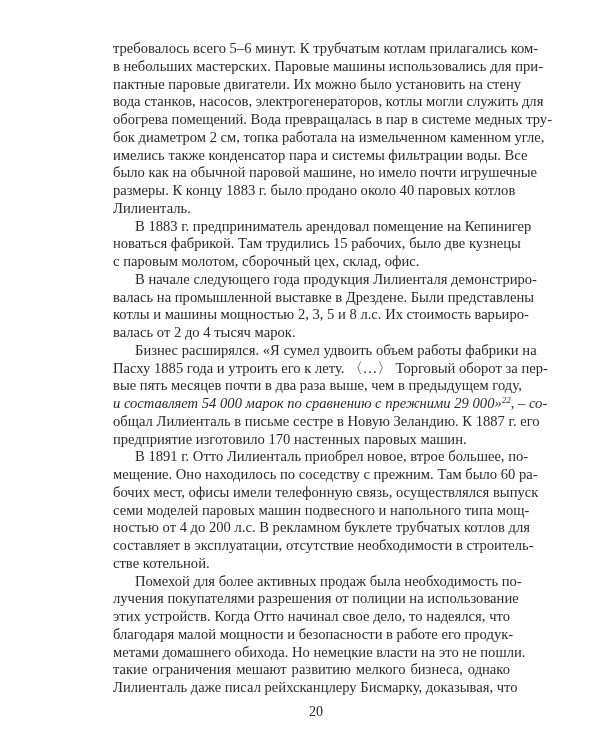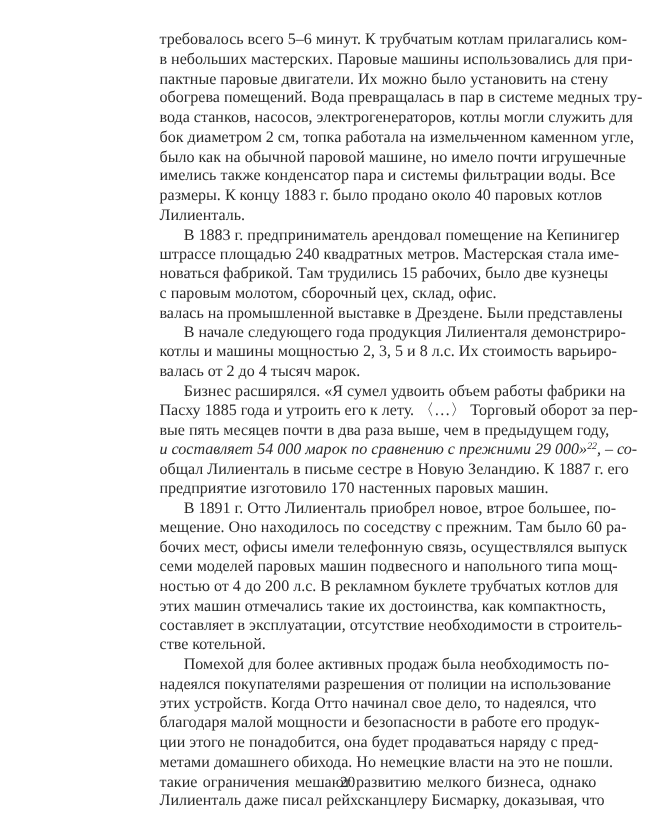--- a/index.html
+++ b/index.html
@@ -1,90 +1,86 @@
 <!DOCTYPE html>
 <html><head>
   <meta charset="utf-8">
   <style>
     html, body { margin: 0; padding: 0; background: #ffffff; }
     body { width: 600px; height: 750px; position: relative; overflow: hidden; }
     .page {
-      position: absolute; left: 113px; top: 28px; width: 397px;
+      position: absolute; left: 113px; top: 40px; width: 397px;
       font-family: "Liberation Serif", "DejaVu Serif", serif;
       color: #2a2a2a;
-      margin-left: 32px;
     }
     .body-text { font-size: 14.6px; line-height: 17.75px; }
     .para { margin: 0; text-align: justify; text-align-last: left; }
     .line { display: block; text-align: justify; text-align-last: justify; white-space: nowrap; }
     .line.last { text-align-last: left; }
     .para .line:first-child.ind { padding-left: 22px; }
     sup { font-size: 9px; line-height: 0; vertical-align: 5px; }
     .page-number { position: absolute; left: 16px; width: 600px; top: 704px; text-align: center;
       font-family: "Liberation Serif", "DejaVu Serif", serif; font-size: 14px; color: #2a2a2a; }
   </style>
 </head>
 <body>
 
 <div class="page">
   <div class="body-text">
 
     <p class="para">
       <span class="line">требовалось всего 5–6 минут. К трубчатым котлам прилагались ком-</span>
       <span class="line">в небольших мастерских. Паровые машины использовались для при-</span>
       <span class="line">пактные паровые двигатели. Их можно было установить на стену</span>
+      <span class="line">вода станков, насосов, электрогенераторов, котлы могли служить для</span>
       <span class="line">обогрева помещений. Вода превращалась в пар в системе медных тру-</span>
-      <span class="line">вода станков, насосов, электрогенераторов, котлы могли служить для</span>
       <span class="line">бок диаметром 2 см, топка работала на измельченном каменном угле,</span>
+      <span class="line">имелись также конденсатор пара и системы фильтрации воды. Все</span>
       <span class="line">было как на обычной паровой машине, но имело почти игрушечные</span>
-      <span class="line">имелись также конденсатор пара и системы фильтрации воды. Все</span>
       <span class="line">размеры. К концу 1883 г. было продано около 40 паровых котлов</span>
       <span class="line last">Лилиенталь.</span>
     </p>
 
     <p class="para">
       <span class="line ind" style="padding-left:22px">В 1883 г. предприниматель арендовал помещение на Кепинигер</span>
-      <span class="line">штрассе площадью 240 квадратных метров. Мастерская стала име-</span>
       <span class="line">новаться фабрикой. Там трудились 15 рабочих, было две кузнецы</span>
       <span class="line last">с паровым молотом, сборочный цех, склад, офис.</span>
     </p>
 
     <p class="para">
+      <span class="line" style="padding-left:22px">В начале следующего года продукция Лилиенталя демонстриро-</span>
       <span class="line">валась на промышленной выставке в Дрездене. Были представлены</span>
-      <span class="line" style="padding-left:22px">В начале следующего года продукция Лилиенталя демонстриро-</span>
       <span class="line">котлы и машины мощностью 2, 3, 5 и 8 л.с. Их стоимость варьиро-</span>
       <span class="line last">валась от 2 до 4 тысяч марок.</span>
     </p>
 
     <p class="para">
       <span class="line" style="padding-left:22px">Бизнес расширялся. «Я сумел удвоить объем работы фабрики на</span>
       <span class="line">Пасху 1885 года и утроить его к лету. 〈…〉 Торговый оборот за пер-</span>
       <span class="line">вые пять месяцев почти в два раза выше, чем в предыдущем году,</span>
       <span class="line" style="text-align-last:justify;font-style:italic;"><span>и составляет 54 000 марок по сравнению с прежними 29 000»</span><sup>22</sup><span>, – со-</span></span>
       <span class="line">общал Лилиенталь в письме сестре в Новую Зеландию. К 1887 г. его</span>
       <span class="line last">предприятие изготовило 170 настенных паровых машин.</span>
     </p>
 
     <p class="para">
       <span class="line" style="padding-left:22px">В 1891 г. Отто Лилиенталь приобрел новое, втрое большее, по-</span>
       <span class="line">мещение. Оно находилось по соседству с прежним. Там было 60 ра-</span>
       <span class="line">бочих мест, офисы имели телефонную связь, осуществлялся выпуск</span>
       <span class="line">семи моделей паровых машин подвесного и напольного типа мощ-</span>
       <span class="line">ностью от 4 до 200 л.с. В рекламном буклете трубчатых котлов для</span>
-      <span class="line">этих машин отмечались такие их достоинства, как компактность,</span>
       <span class="line">составляет в эксплуатации, отсутствие необходимости в строитель-</span>
       <span class="line last">стве котельной.</span>
     </p>
 
     <p class="para">
       <span class="line" style="padding-left:22px">Помехой для более активных продаж была необходимость по-</span>
-      <span class="line">надеялся покупателями разрешения от полиции на использование</span>
+      <span class="line">лучения покупателями разрешения от полиции на использование</span>
       <span class="line">этих устройств. Когда Отто начинал свое дело, то надеялся, что</span>
       <span class="line">благодаря малой мощности и безопасности в работе его продук-</span>
-      <span class="line">ции этого не понадобится, она будет продаваться наряду с пред-</span>
       <span class="line">метами домашнего обихода. Но немецкие власти на это не пошли.</span>
       <span class="line">такие ограничения мешают развитию мелкого бизнеса, однако</span>
       <span class="line">Лилиенталь даже писал рейхсканцлеру Бисмарку, доказывая, что</span>
 
     </p>
   </div>
 
 </div>
 
 <div class="page-number">20</div>

